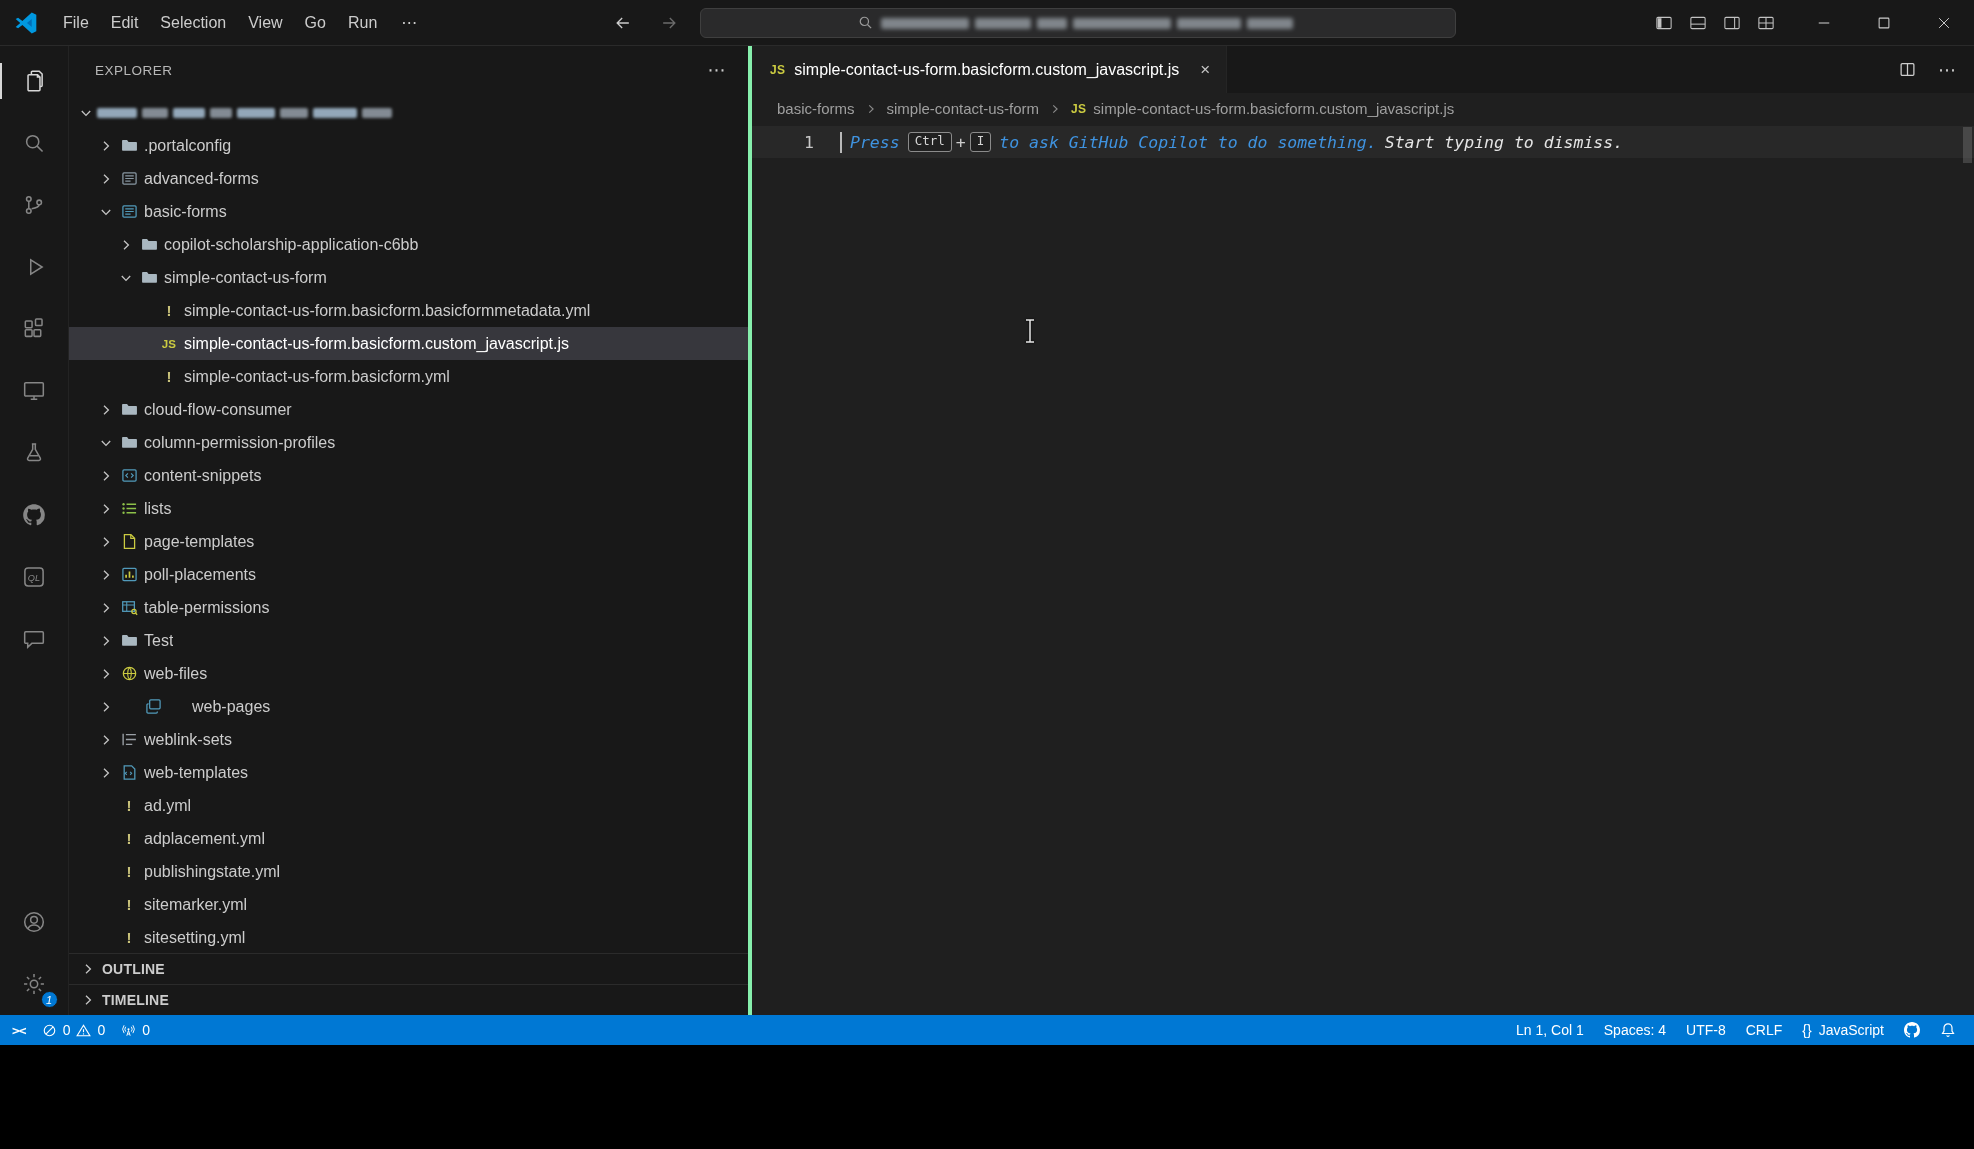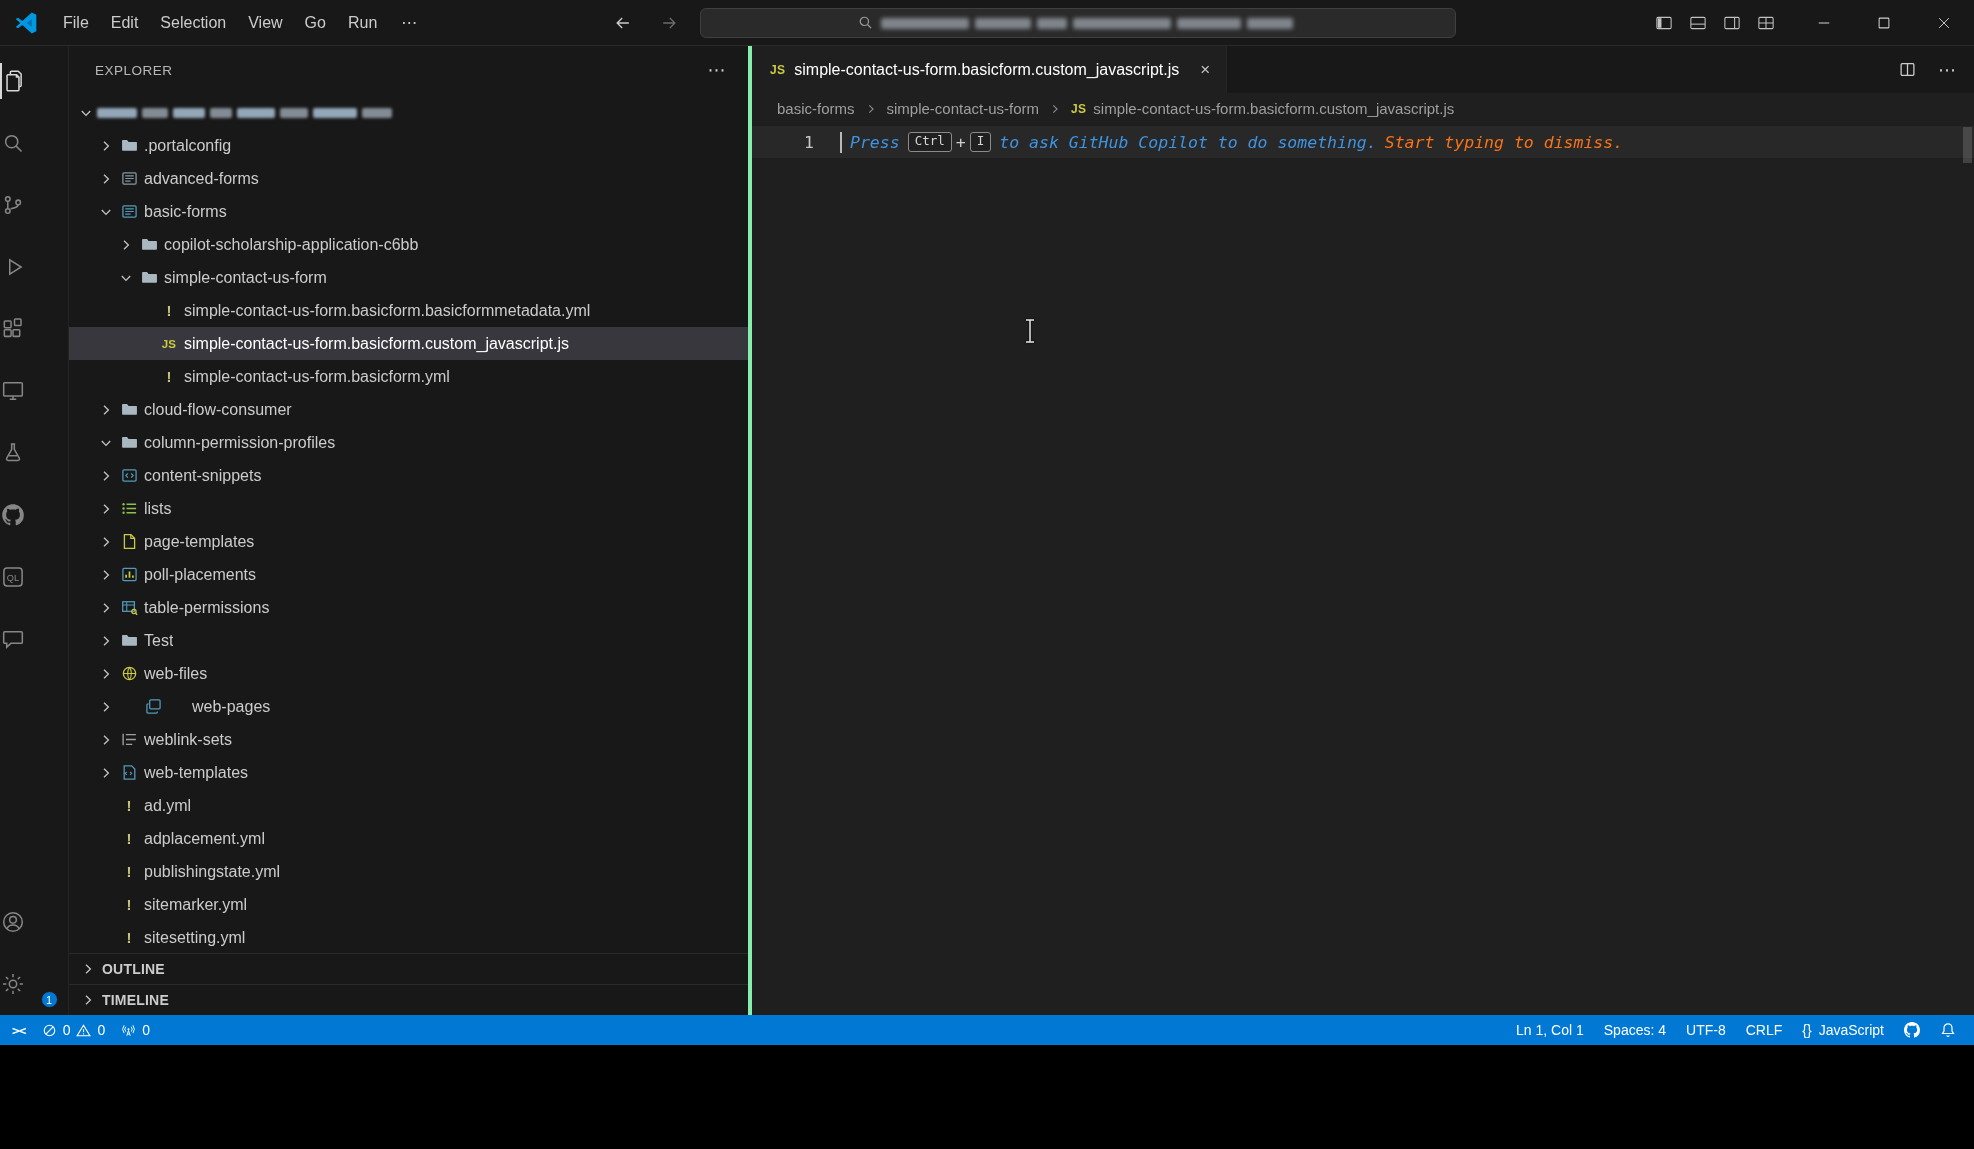--- a/index.html
+++ b/index.html
@@ -27,22 +27,22 @@
   .redact span { display:inline-block; height:11px; border-radius:2px; filter:blur(2px); opacity:.85;
                  margin-right:6px; vertical-align:middle; }
   .redact.small span { height:10px; filter:blur(1.6px); margin-right:5px; }
 
   
   .main { flex:1; display:flex; min-height:0; }
 
   
   .activitybar { width:69px; flex:none; background:#181818; border-right:1px solid #232323;
                  display:flex; flex-direction:column; align-items:center; padding-top:4px; }
-  .ab-item { width:69px; height:62px; display:flex; align-items:center; justify-content:flex-start;
-             color:#868686; position:relative; }
+  .ab-item { width:69px; height:62px; display:flex; align-items:center; justify-content:center;
+             color:#868686; position:relative;font-style:italic; }
   .ab-item.active { color:#d7d7d7; }
   .ab-item.active::before { content:""; position:absolute; left:0; top:13px; bottom:13px; width:2px; background:#d7d7d7; }
   .ab-bottom { margin-top:auto; width:69px; display:flex; flex-direction:column; align-items:center; }
   .ab-badge { position:absolute; right:11px; bottom:7px; min-width:17px; height:17px; padding:0 3px;
               background:#0078d4; border:1px solid #181818; border-radius:9px; color:#fff;
               font-size:11px; display:flex; align-items:center; justify-content:center; }
 
   
   .sidebar { width:683px; flex:none; background:#181818; border-right:4px solid #86efac;
              display:flex; flex-direction:column; min-height:0; }
@@ -71,21 +71,21 @@
                  color:#9f9f9f; font-size:15px; white-space:nowrap; }
   .crumb-sep { display:flex; align-items:center; color:#8a8a8a; }
   .js-badge { color:#cbcb41; font-weight:700; font-size:12px; letter-spacing:.3px; }
 
   .code { flex:1; position:relative; padding-top:2px; font-family:"DejaVu Sans Mono", monospace; }
   .code-line { display:flex; align-items:center; height:32px; background:rgba(255,255,255,0.045); }
   .gutter { width:88px; flex:none; text-align:right; padding-right:26px; color:#c8c8c8; font-size:16.5px; }
   .caret { width:2px; height:21px; background:#b8b8b8; margin-right:4px; flex:none; }
   .ghost { display:inline-flex; align-items:center; gap:8px; font-style:italic; font-size:16.5px; padding-left:4px; }
   .g-blue { color:#3f93e0; }
-  .g-gray { color:#f97316; }
+  .g-gray { color:#e5e5e5; }
   .g-plus { color:#cccccc; font-style:normal; margin:0 -4px; }
   .kbd { font-style:normal; font-size:12.5px; color:#d4d4d4; border:1px solid #8b8b8b; border-radius:3px;
          padding:2px 6px 3px; background:#202020; line-height:1; font-family:"DejaVu Sans Mono", monospace; }
   .ibeam { position:absolute; left:270px; top:194px; }
   .scroll-deco { position:absolute; right:2px; top:3px; width:9px; height:36px; background:rgba(121,121,121,.4); }
 
   
   .statusbar { height:30px; flex:none; background:#0078d4; color:#ffffff; display:flex; align-items:center;
                font-size:14px; }
   .sbar-item { display:flex; align-items:center; gap:6px; padding:0 8px; height:100%; }

